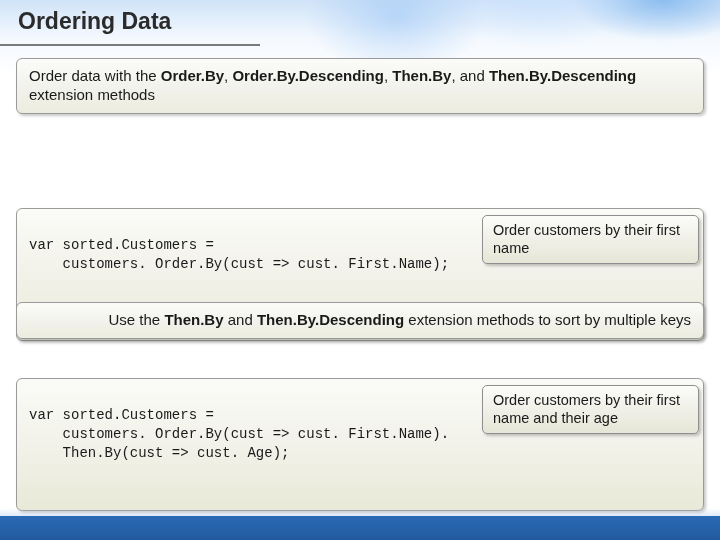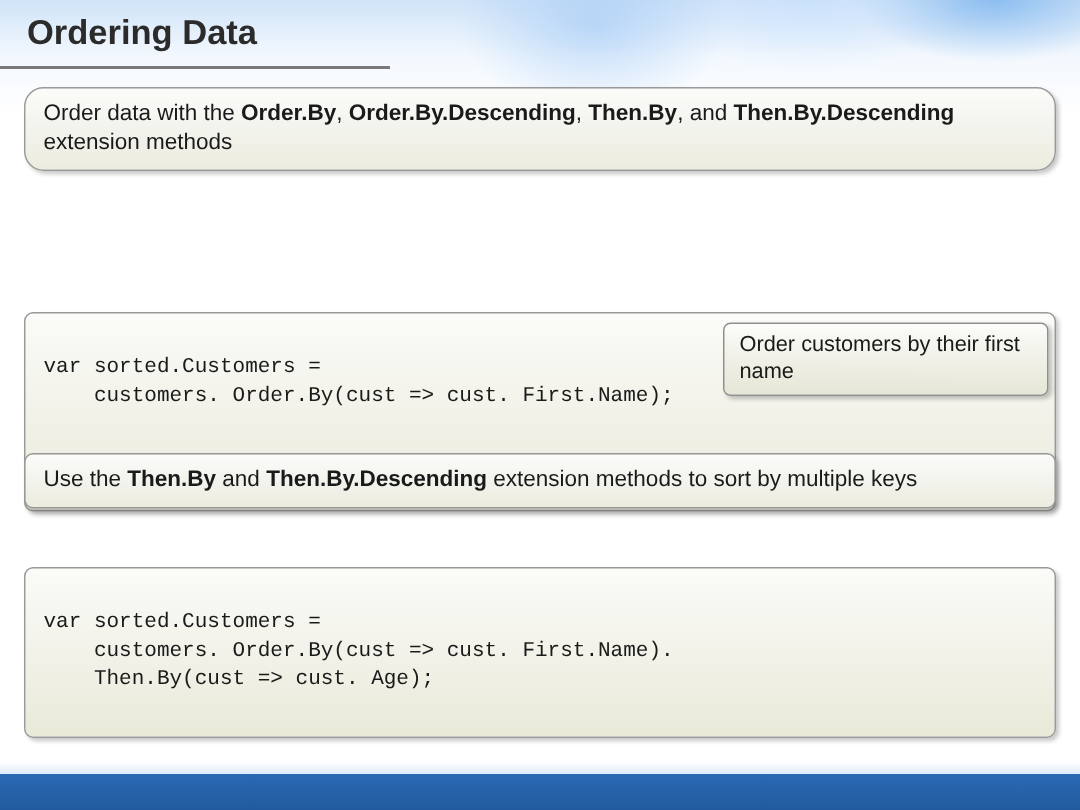--- a/index.html
+++ b/index.html
@@ -92,37 +92,38 @@
   }
 </style>
 </head>
 <body>
 
 <div class="slide">
 
   <div class="title">Ordering Data</div>
   <div class="title-underline"></div>
 
-  <div class="card" style="top:58px;border-radius:13px;">
+  <div class="card" style="top:58px;">
     <span>Order data with the </span><span class="b">Order.By</span><span>, </span><span class="b">Order.By.Descending</span><span>, </span><span class="b">Then.By</span><span>, and </span><span class="b">Then.By.Descending</span><span> extension methods</span>
   </div>
 
 
   <div class="card code-card" style="top:208px;">
 <span>var sorted.Customers =</span>
 <span>    customers. Order.By(cust =&gt; cust. First.Name);</span>
 
     <div class="callout" style="right:4px; top:6px; width:195px;">Order customers by their first name</div>
   </div>
 
-  <div class="card" style="top:302px;">
+  <div class="card" style="top:302px;text-align:right;">
     <span>Use the </span><span class="b">Then.By</span><span> and </span><span class="b">Then.By.Descending</span><span> extension methods to sort by multiple keys</span>
   </div>
 
   <div class="card code-card" style="top:378px;">
 <span>var sorted.Customers =</span>
 <span>    customers. Order.By(cust =&gt; cust. First.Name).</span>
 <span>    Then.By(cust =&gt; cust. Age);</span>
+    <div class="callout" style="right:4px; top:6px; width:195px;">Order customers by their first name and their age</div>
   </div>
 
   <div class="bottom-shine"></div>
   <div class="bottom-bar"></div>
 </div>
 
 </body></html>

